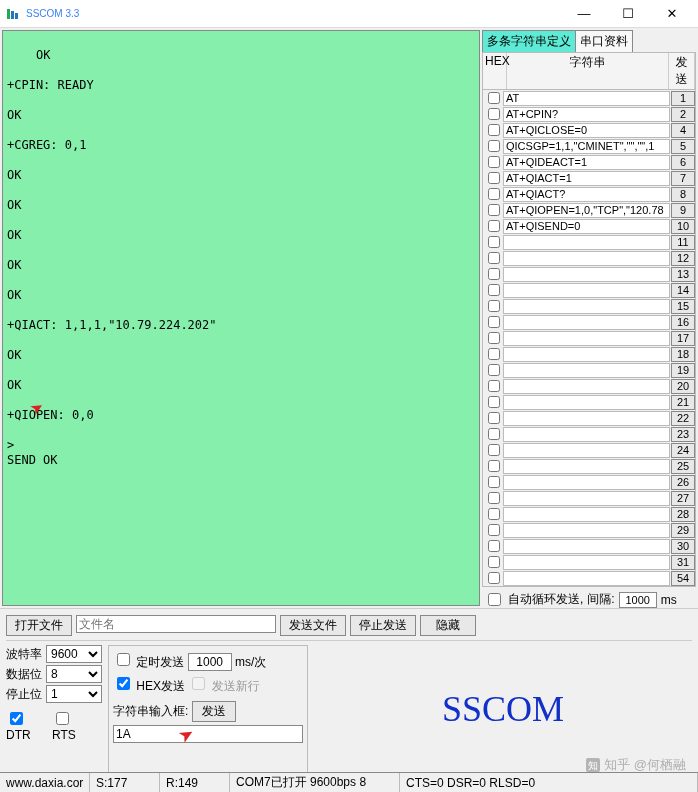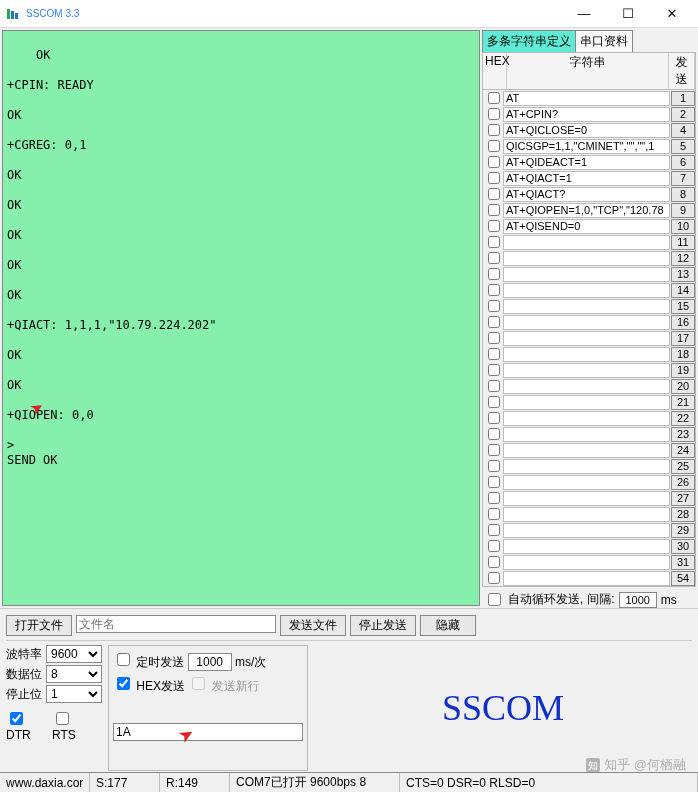--- a/index.html
+++ b/index.html
@@ -533,20 +533,24 @@
       <div class="srow" style="gap:4px">
         <label><input type="checkbox" style=""> <span>定时发送</span></label>
         <input class="txt" style="width: 44px; text-align: center;" value="1000">
         <span>ms/次</span>
       </div>
       <div class="srow" style="gap:8px">
         <label><input type="checkbox" checked="" style=""> <span>HEX发送</span></label>
         <label style="color:#999"><input type="checkbox" disabled="" style=""> <span>发送新行</span></label>
       </div>
       <span class="arrow" style="position:relative;left:54px;top:-18px;font-size:18px">➤</span>
+      <div class="srow" style="gap:4px;margin-top:-22px">
+        <span>字符串输入框:</span>
+        <button class="win" style="min-width:44px">发送</button>
+      </div>
       <input class="txt" style="width: 100%;" value="1A">
       <span class="arrow" style="position:relative;left:18px;top:-4px;font-size:18px">➤</span>
     </div>
 
     <div class="logo">
       <span class="logotext">SSCOM</span>
     </div>
   </div>
 </div>
 

